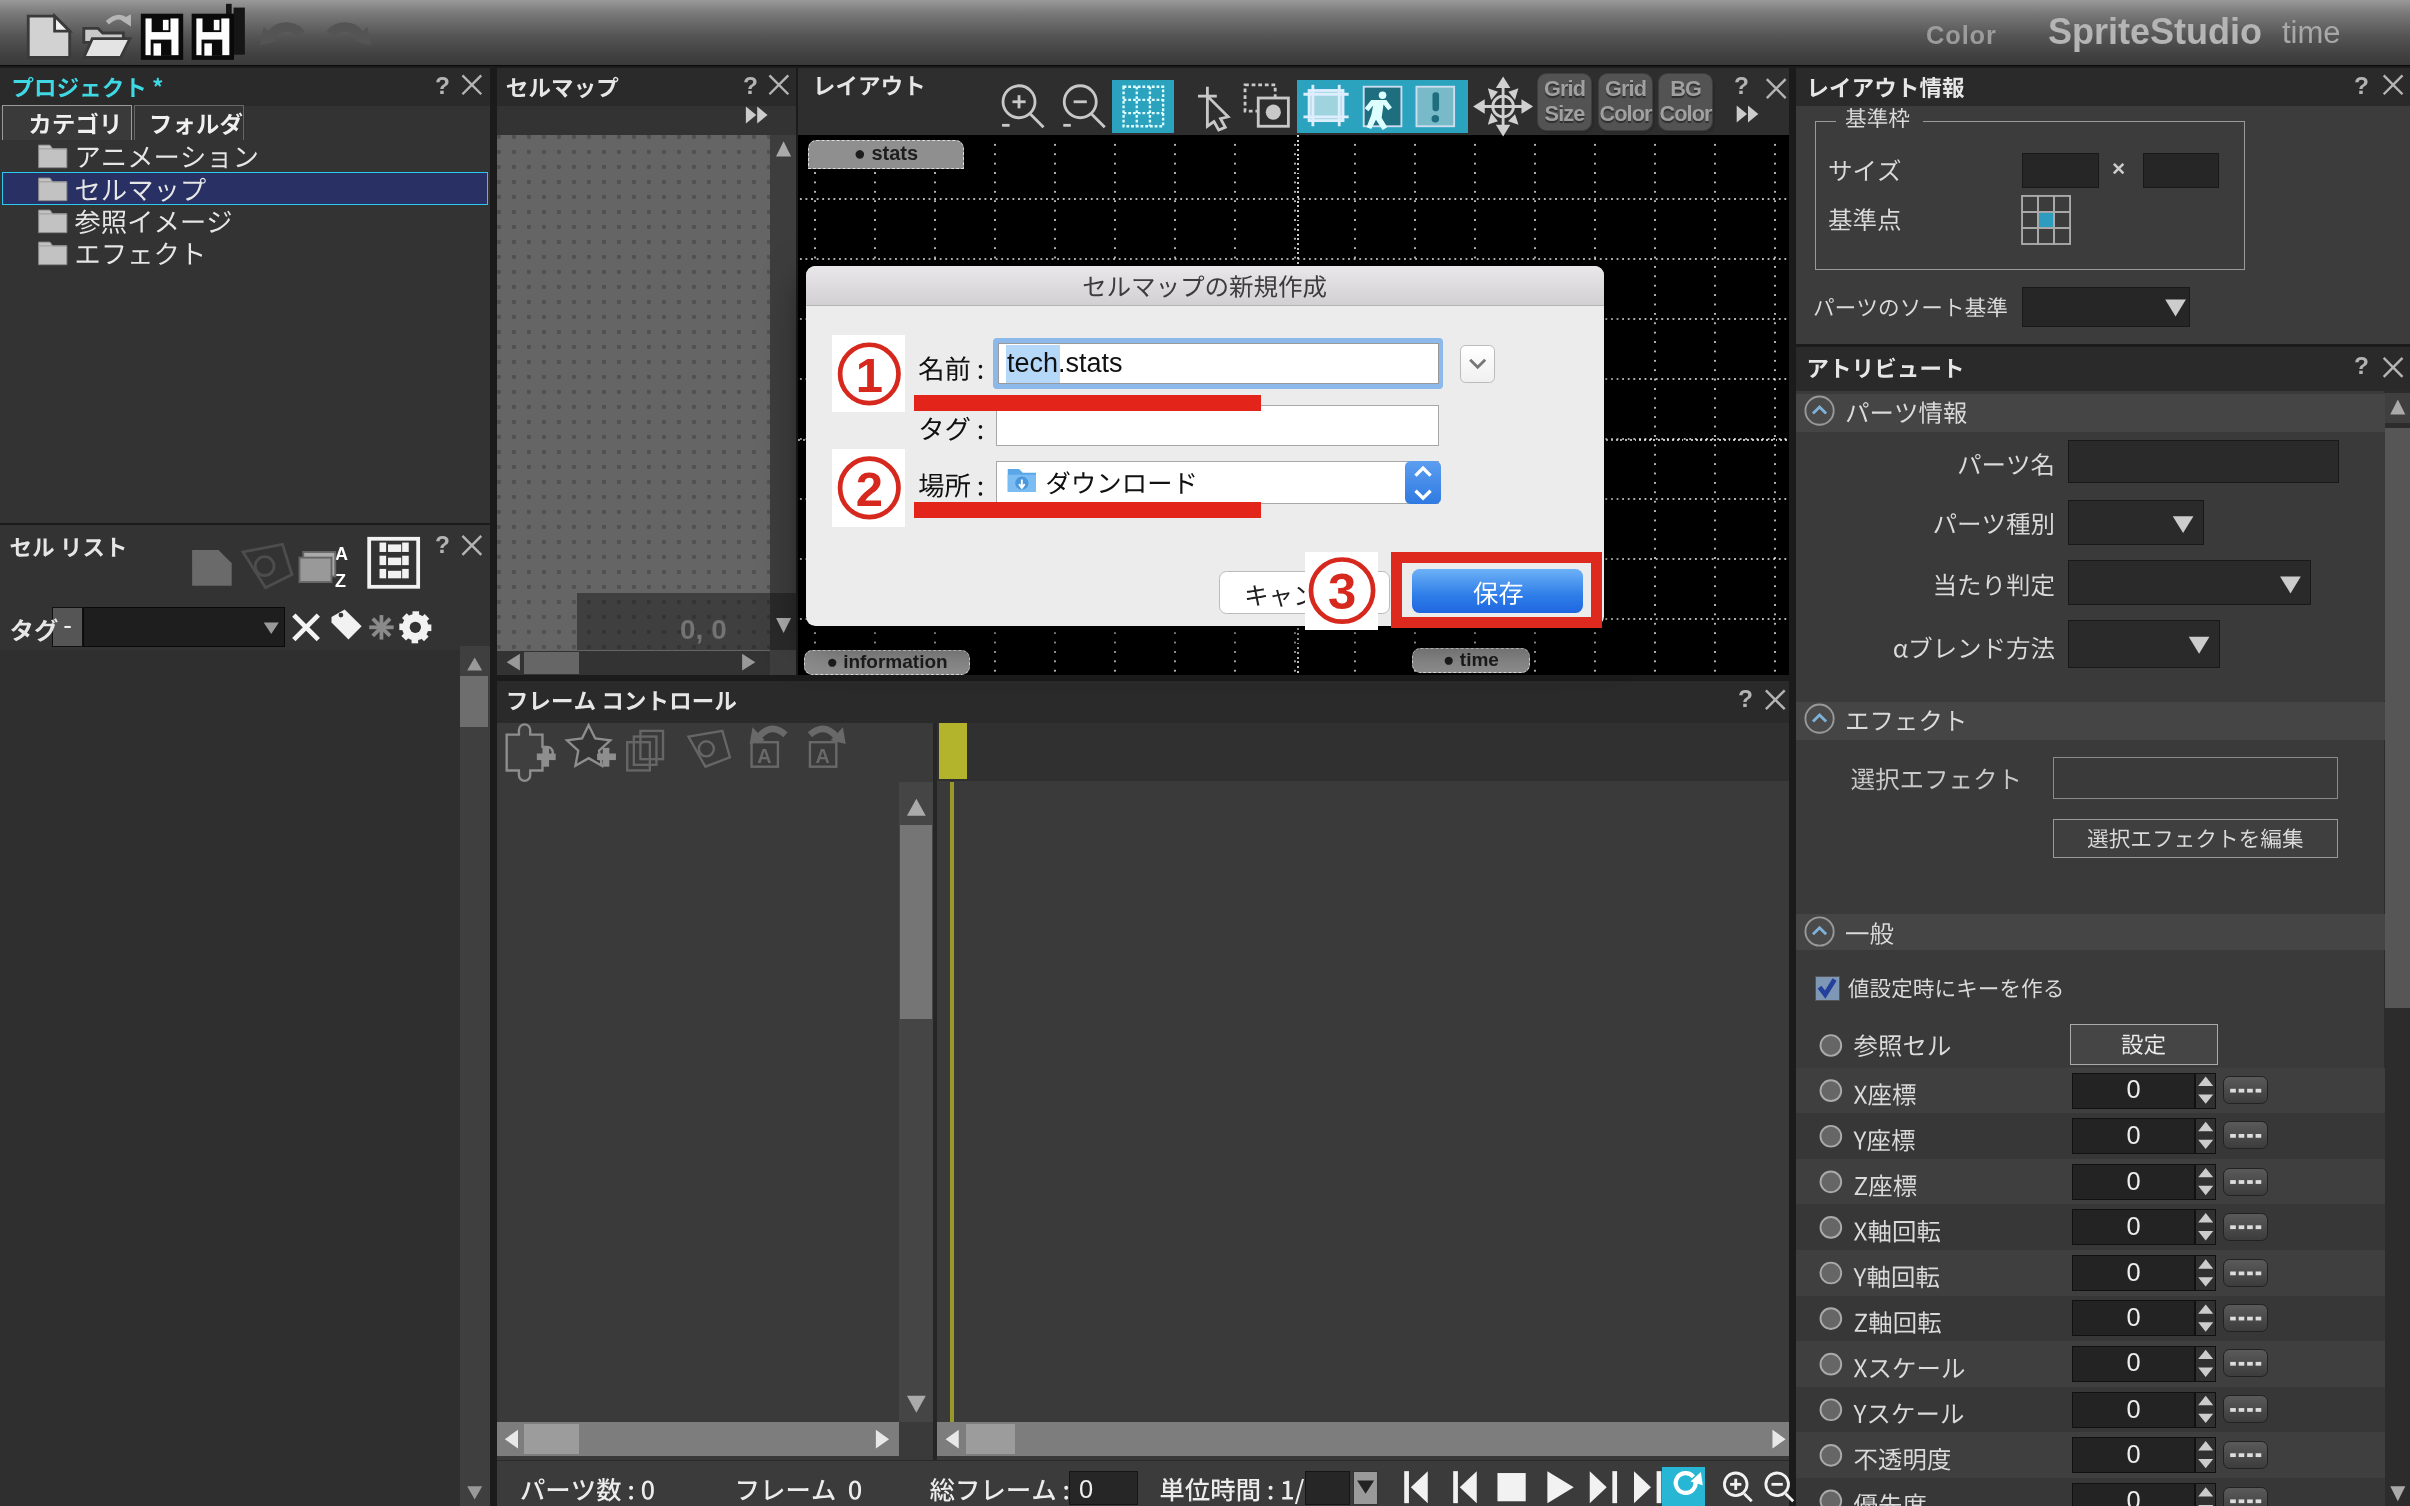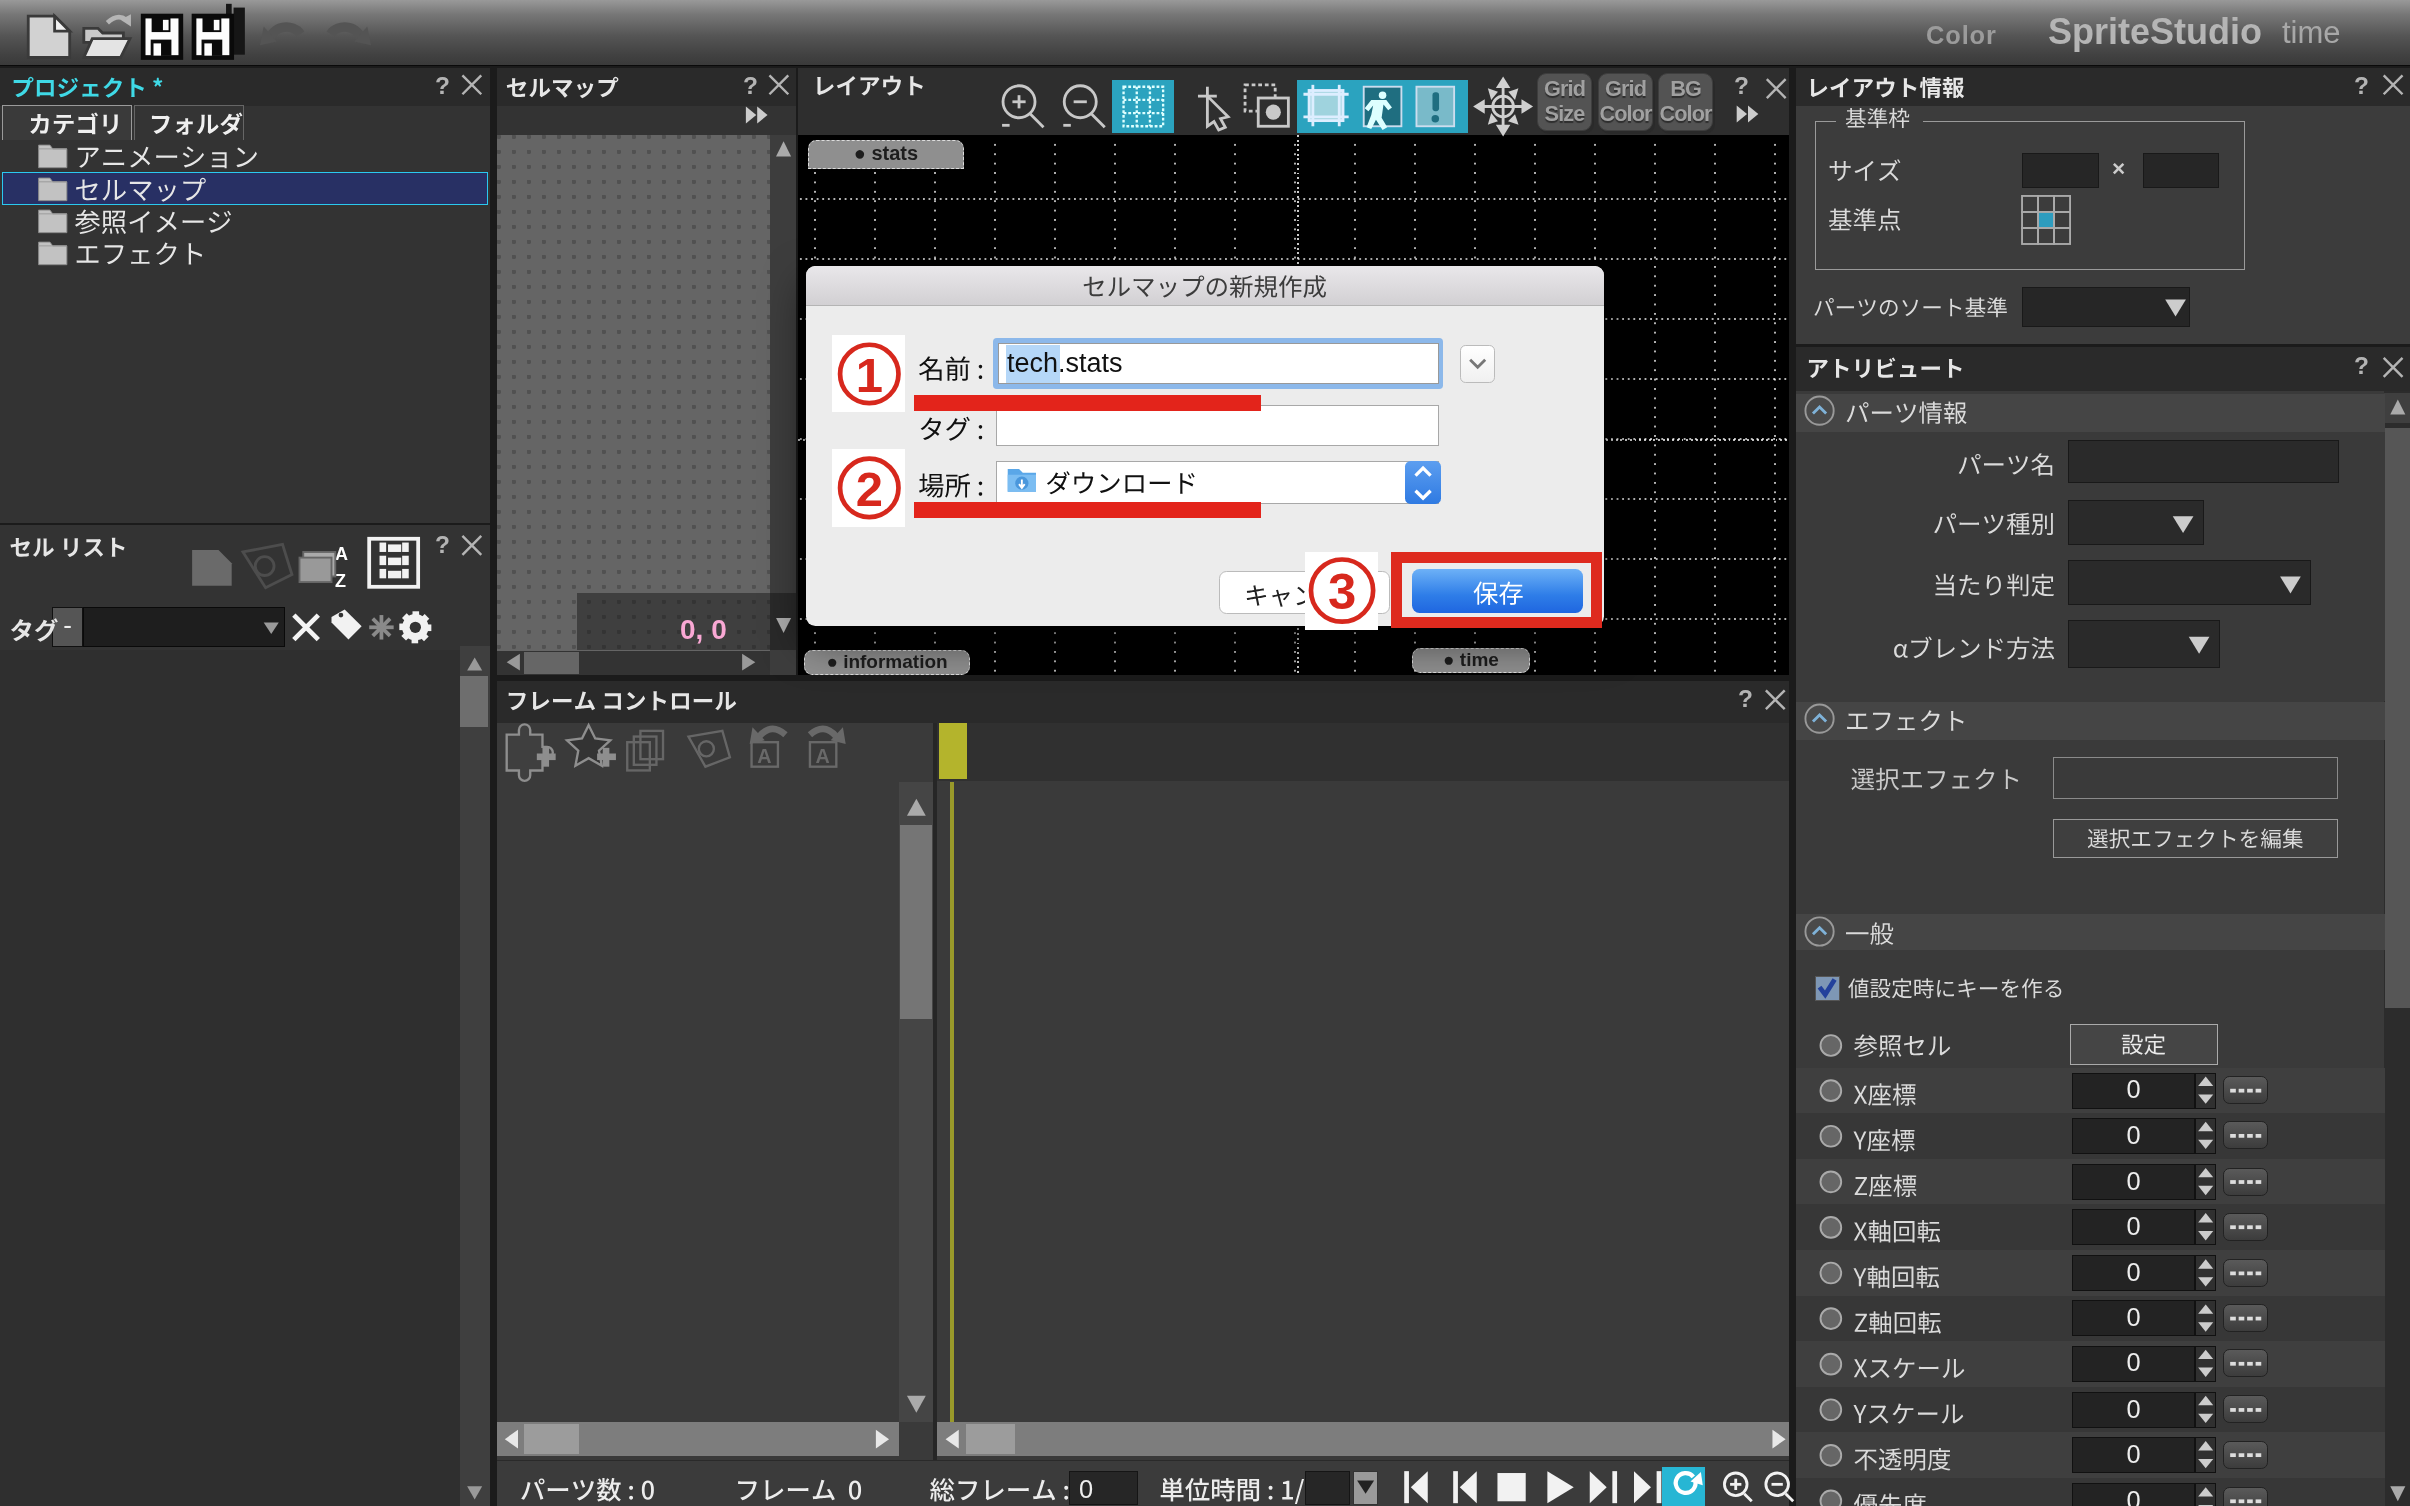--- a/index.html
+++ b/index.html
@@ -21,21 +21,21 @@
 <div style="position:absolute;left:83px;top:607px;width:202px;height:40px;background:#1e1e1e;border:1.9px solid #0a0a0a;z-index:3"></div>
 <div style="position:absolute;left:0px;top:650px;width:490px;height:857px;background:#2f2f2f;z-index:3"></div>
 <div style="position:absolute;left:460px;top:646px;width:30px;height:861px;background:#3f3f3f;z-index:3"></div>
 <div style="position:absolute;left:460px;top:676px;width:28px;height:51px;background:#6e6e6e;z-index:3"></div>
 <div style="position:absolute;left:497px;top:68px;width:299px;height:606px;background:#333333;z-index:1"></div>
 <div style="position:absolute;left:497px;top:68px;width:299px;height:38px;background:#2a2a2a;z-index:3"></div>
 <div class="qm" style="left:743px;top:72px;color:#b4b4b4">?</div>
 <div style="position:absolute;left:497px;top:135px;width:273px;height:540px;background:#656565;background-image:radial-gradient(circle at 1.9px 1.9px,#515151 2px,transparent 2.5px);background-size:15px 15px;z-index:3"></div>
 <div style="position:absolute;left:770px;top:135px;width:26px;height:540px;background:#3d3d3d;z-index:3"></div>
 <div style="position:absolute;left:577px;top:593px;width:219px;height:57px;background:rgba(18,18,18,0.45);z-index:4"></div>
-<div style="position:absolute;left:680px;top:614px;z-index:6;font-family:'Liberation Sans',sans-serif;font-size:28px;font-weight:bold;color:#f9a8d4">0, 0</div>
+<div style="position:absolute;left:680px;top:614px;z-index:6;font-family:'Liberation Sans',sans-serif;font-size:28px;font-weight:bold;color:#737373">0, 0</div>
 <div style="position:absolute;left:497px;top:651px;width:273px;height:23.5px;background:#333333;z-index:4"></div>
 <div style="position:absolute;left:524px;top:652px;width:55px;height:21.7px;background:#666;z-index:4"></div>
 <div style="position:absolute;left:798px;top:68px;width:991px;height:606px;background:#2e2e2e;z-index:1"></div>
 <div class="qm" style="left:1734px;top:72px;color:#b4b4b4">?</div>
 <div style="position:absolute;left:798px;top:135px;width:991px;height:540px;background:#000;z-index:3"></div>
 <div style="position:absolute;left:798px;top:143px;width:991px;height:531px;background-image:radial-gradient(circle at 0.9px 0.9px,rgba(255,255,255,0.7) 0.9px,transparent 1.4px),radial-gradient(circle at 0.9px 0.9px,rgba(255,255,255,0.7) 0.9px,transparent 1.4px);background-size:60px 9.4px,5.6px 60px;background-position:16px 0.9px,1.9px 55px;z-index:3"></div>
 <div style="position:absolute;left:1297px;top:135px;width:1.9px;height:540px;background-image:repeating-linear-gradient(#fff 0 1.9px,transparent 1.9px 4.7px);opacity:.8;z-index:4"></div>
 <div style="position:absolute;left:798px;top:439px;width:991px;height:1.9px;background-image:repeating-linear-gradient(90deg,#fff 0 1.9px,transparent 1.9px 4.7px);opacity:.75;z-index:4"></div>
 <div style="position:absolute;left:1112px;top:80px;width:62px;height:53px;background:#2ba3bf;z-index:4"></div>
 <div style="position:absolute;left:1297px;top:80px;width:171px;height:53px;background:#2ba3bf;z-index:4"></div>

